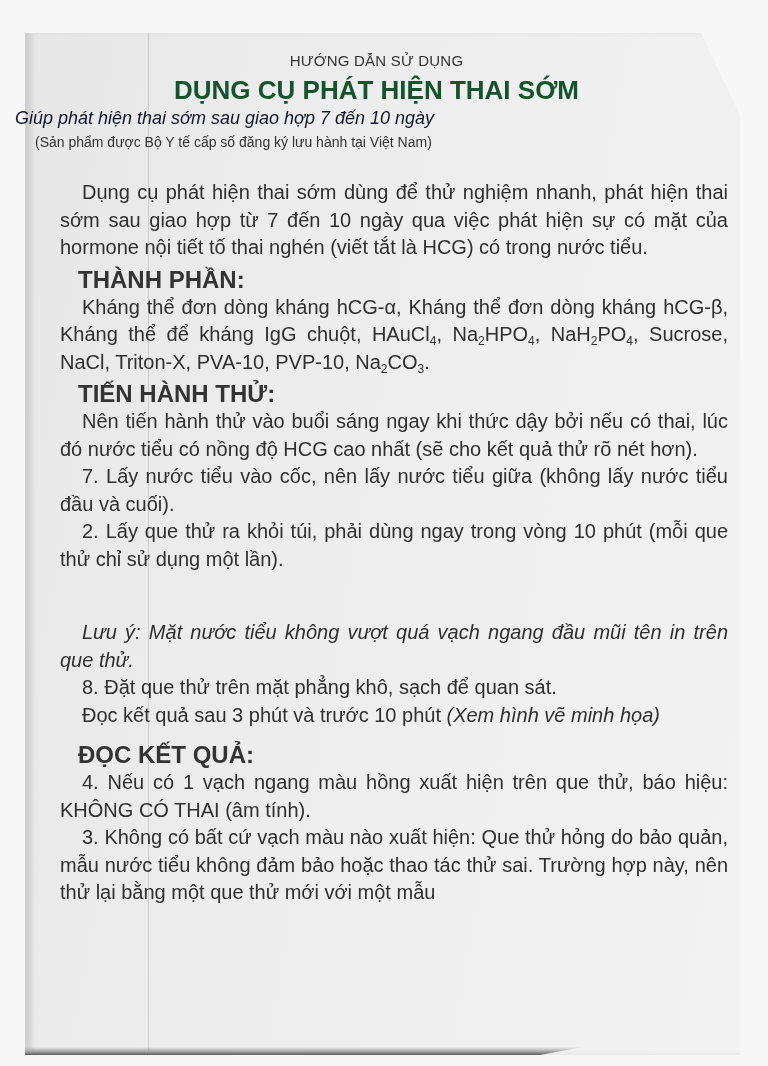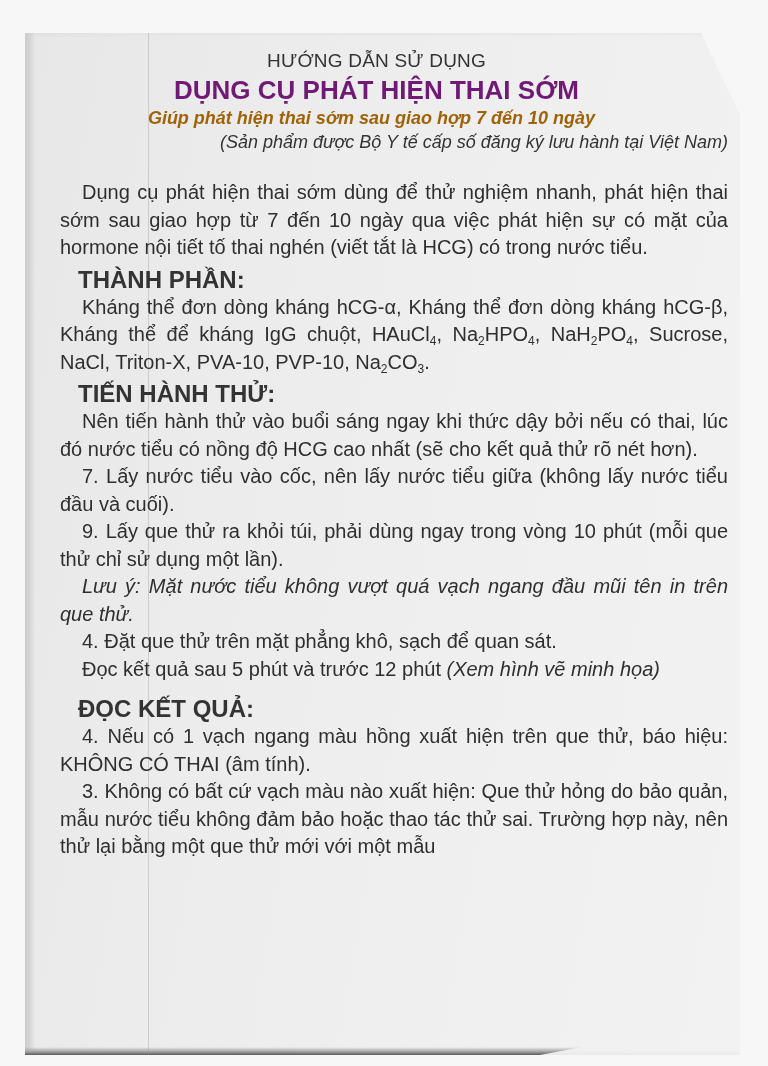--- a/index.html
+++ b/index.html
@@ -28,46 +28,46 @@
     clip-path: polygon(0 0, 78% 0, 72% 100%, 0 100%);
   }
   .fold {
     position: absolute; left: 148px; top: 33px; width: 1px; height: 1022px;
     background: rgba(150,150,150,0.35);
   }
   .content {
     position: absolute; left: 60px; top: 48px; width: 668px;
   }
   .pre-title {
-    text-align: center; font-size: 19px; letter-spacing: 0.2px;
+    text-align: center; font-size: 15px; letter-spacing: 0.2px;
     margin-left: -35px; line-height: 26px; color: #333;
   }
   .main-title {
     text-align: center; font-size: 26px; font-weight: bold;
-    margin-left: -35px; line-height: 32px; color: #701a75;
+    margin-left: -35px; line-height: 32px; color: #14532d;
   }
   .subtitle {
-    text-align: center; font-size: 18px; font-weight: bold; font-style: italic;
-    margin-left: -45px; line-height: 24px; color: #a16207;
+    text-align: left; font-size: 18px; font-weight: normal; font-style: italic;
+    margin-left: -45px; line-height: 24px; color: #0f172a;
   }
   .subnote {
-    text-align: right; font-size: 18px; font-style: italic;
+    text-align: left; font-size: 14px; 
     margin-left: -25px; line-height: 24px; color: #333;
   }
   p {
     margin: 0; font-size: 20px; line-height: 27.5px; text-align: justify;
     text-align-last: auto;
   }
   .indent { text-indent: 22px; }
   .section-head {
     font-size: 24px; font-weight: bold; margin: 4px 0 1px 18px;
     line-height: 27px; color: #333;
   }
   sub { font-size: 12px; vertical-align: -4px; line-height: 0; }
-  .italic { font-style: italic; }
+  .italic { font-style: italic; margin-top: 46px; }
   .gap-sm { height: 8px; }
   .p-intro { margin-top: 25px; }
 </style>
 </head>
 <body>
 
 <div class="paper"></div>
 <div class="fold"></div>
 
 <div class="content">
@@ -77,22 +77,22 @@
   <div class="subnote">(Sản phẩm được Bộ Y tế cấp số đăng ký lưu hành tại Việt Nam)</div>
 
   <p class="indent p-intro">Dụng cụ phát hiện thai sớm dùng để thử nghiệm nhanh, phát hiện thai sớm sau giao hợp từ 7 đến 10 ngày qua việc phát hiện sự có mặt của hormone nội tiết tố thai nghén (viết tắt là HCG) có trong nước tiểu.</p>
 
   <div class="section-head">THÀNH PHẦN:</div>
   <p class="indent"><span>Kháng thể đơn dòng kháng hCG-α, Kháng thể đơn dòng kháng hCG-β, Kháng thể để kháng IgG chuột, HAuCl</span><sub>4</sub><span>, Na</span><sub>2</sub><span>HPO</span><sub>4</sub><span>, NaH</span><sub>2</sub><span>PO</span><sub>4</sub><span>, Sucrose, NaCl, Triton-X, PVA-10, PVP-10, Na</span><sub>2</sub><span>CO</span><sub>3</sub><span>.</span></p>
 
   <div class="section-head">TIẾN HÀNH THỬ:</div>
   <p class="indent">Nên tiến hành thử vào buổi sáng ngay khi thức dậy bởi nếu có thai, lúc đó nước tiểu có nồng độ HCG cao nhất (sẽ cho kết quả thử rõ nét hơn).</p>
   <p class="indent">7. Lấy nước tiểu vào cốc, nên lấy nước tiểu giữa (không lấy nước tiểu đầu và cuối).</p>
-  <p class="indent">9. Lấy que thử ra khỏi túi, phải dùng ngay trong vòng 10 phút (mỗi que thử chỉ sử dụng một lần).</p>
+  <p class="indent">2. Lấy que thử ra khỏi túi, phải dùng ngay trong vòng 10 phút (mỗi que thử chỉ sử dụng một lần).</p>
   <p class="indent italic">Lưu ý: Mặt nước tiểu không vượt quá vạch ngang đầu mũi tên in trên que thử.</p>
-  <p class="indent">4. Đặt que thử trên mặt phẳng khô, sạch để quan sát.</p>
-  <p class="indent"><span>Đọc kết quả sau 5 phút và trước 12 phút </span><span class="italic">(Xem hình vẽ minh họa)</span></p>
+  <p class="indent">8. Đặt que thử trên mặt phẳng khô, sạch để quan sát.</p>
+  <p class="indent"><span>Đọc kết quả sau 3 phút và trước 10 phút </span><span class="italic">(Xem hình vẽ minh họa)</span></p>
 
   <div class="gap-sm"></div>
   <div class="section-head">ĐỌC KẾT QUẢ:</div>
   <p class="indent">4. Nếu có 1 vạch ngang màu hồng xuất hiện trên que thử, báo hiệu: KHÔNG CÓ THAI (âm tính).</p>
   <p class="indent">3. Không có bất cứ vạch màu nào xuất hiện: Que thử hỏng do bảo quản, mẫu nước tiểu không đảm bảo hoặc thao tác thử sai. Trường hợp này, nên thử lại bằng một que thử mới với một mẫu</p>
 </div>
 
 </body></html>

